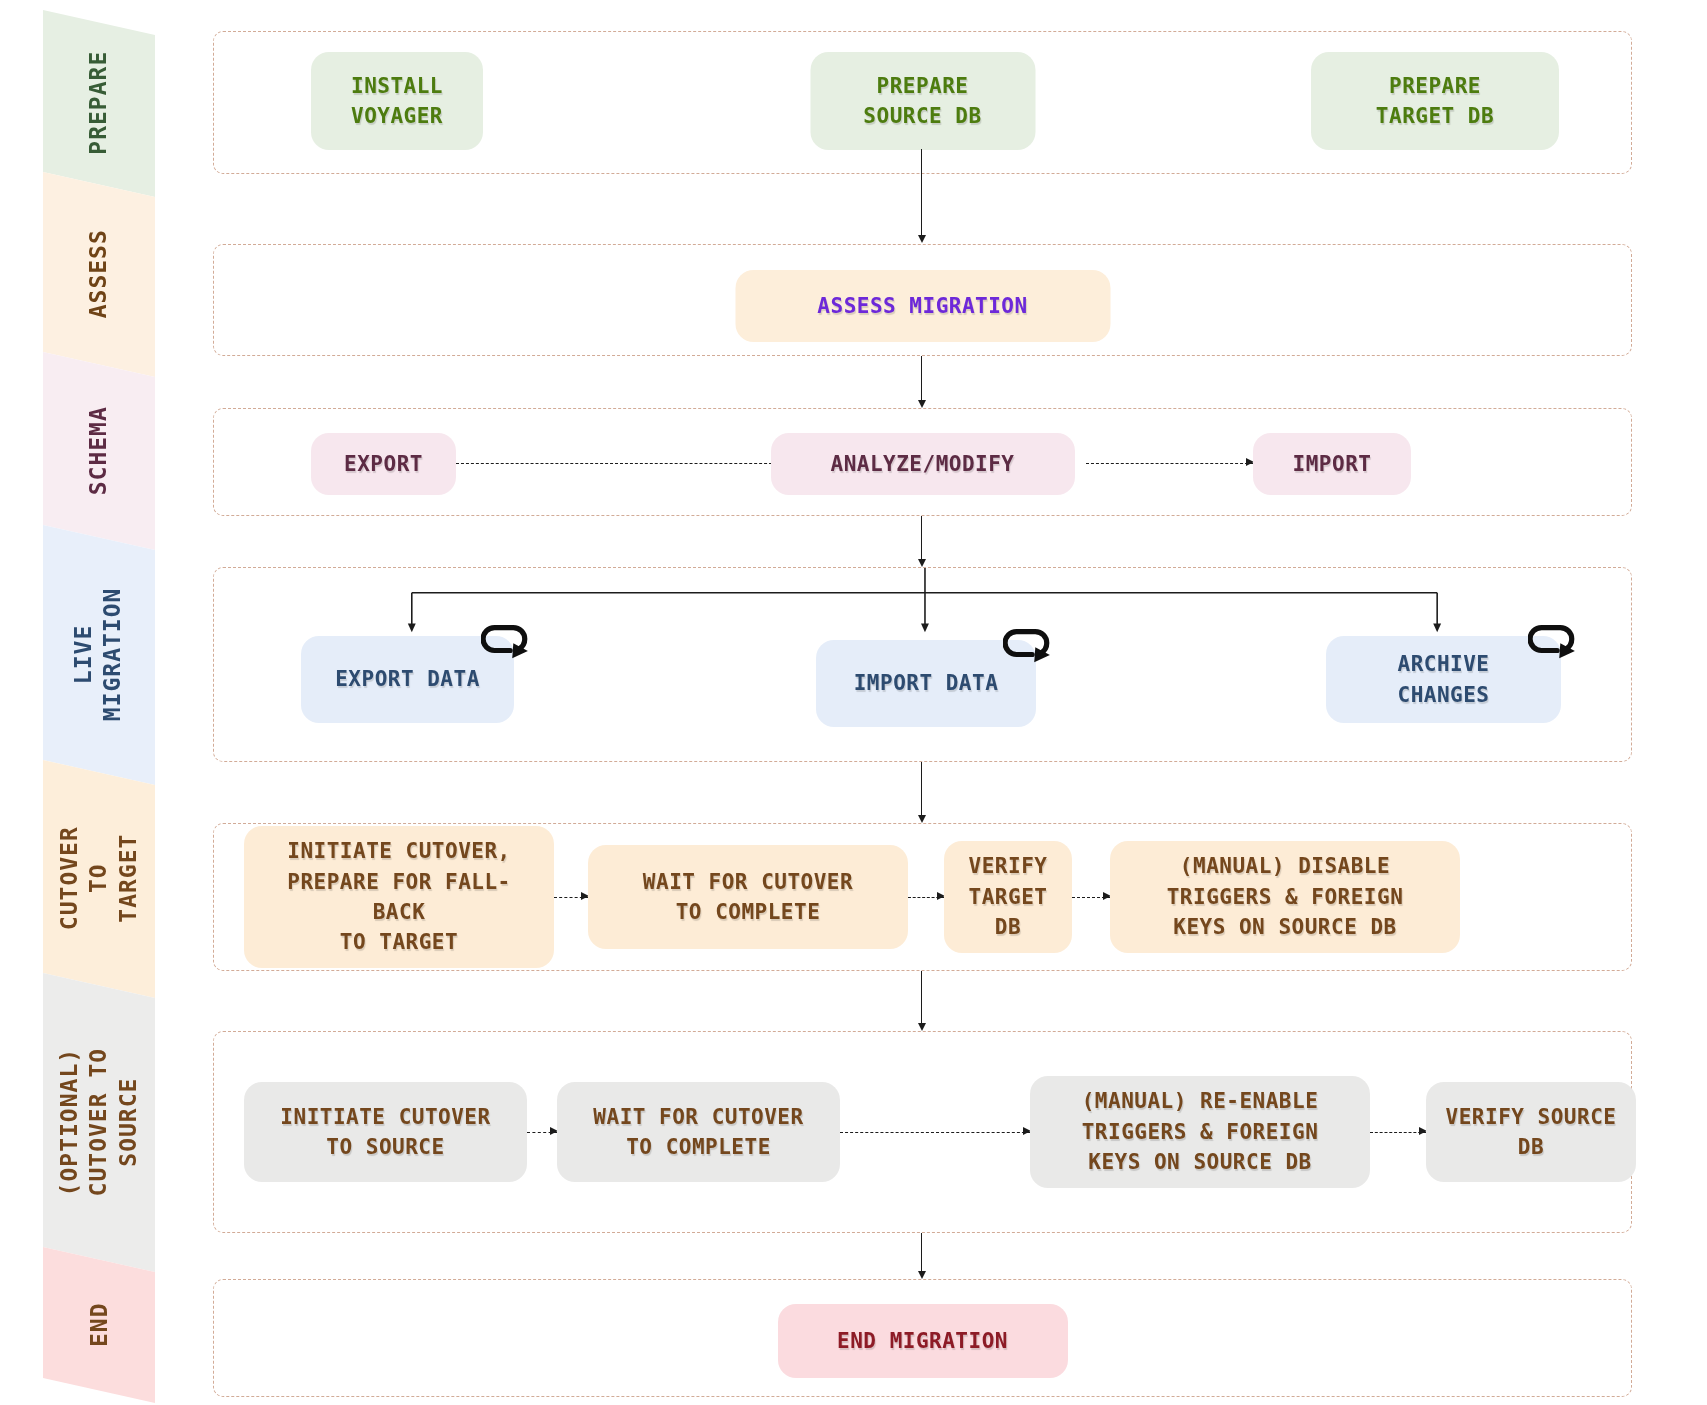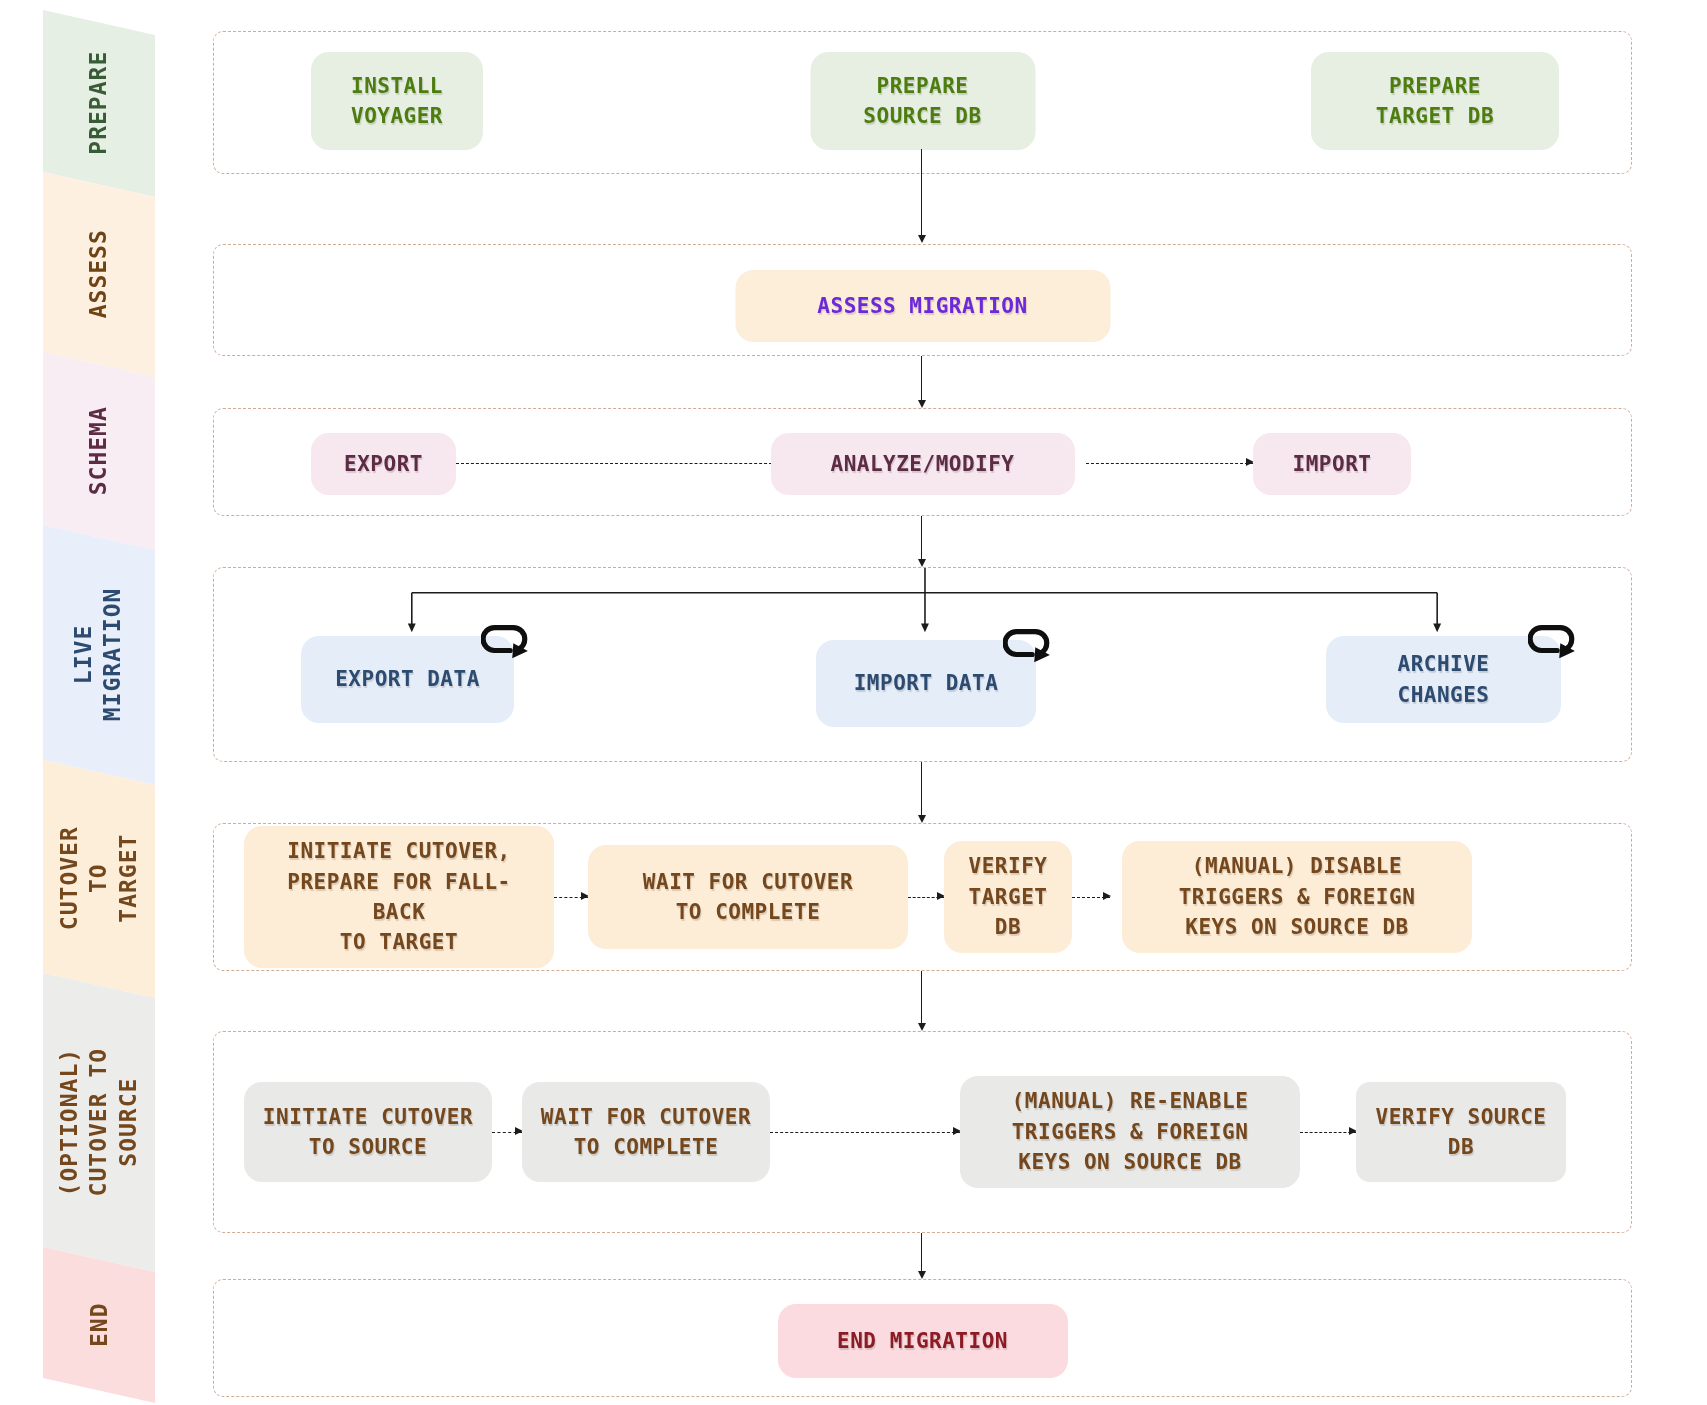--- a/index.html
+++ b/index.html
@@ -67,24 +67,24 @@
   .b-analyze{left:50%;transform:translateX(-50%);top:24px;width:304px;height:62px;}
   .b-import{left:1039px;top:24px;width:158px;height:62px;}
   
   .b-exportdata{left:87px;top:68px;width:213px;height:87px;}
   .b-importdata{left:602px;top:72px;width:220px;height:87px;}
   .b-archive{left:1112px;top:68px;width:235px;height:87px;}
   
   .w310{width:310px;min-height:104px;}
   .w320{width:320px;min-height:104px;}
   .w128{width:128px;min-height:104px;}
-  .w350{width:350px;min-height:104px;margin-left:12px;}
-  .w240{width:248px;min-height:100px;}
+  .w350{width:350px;min-height:104px;}
+  .w240{width:283px;min-height:100px;}
   .w340{width:340px;min-height:100px;}
-  .w210{width:210px;min-height:100px;border-radius:14px;}
+  .w210{width:210px;min-height:100px;}
   
   .b-end{left:50%;transform:translateX(-50%);top:24px;width:290px;height:74px;}
 
   
   .harrow{position:relative;height:0;border-top:1.8px dashed #1c1c1c;}
   .harrow::after{content:"";position:absolute;right:-1px;top:-5.6px;width:0;height:0;
     border-top:4.5px solid transparent;border-bottom:4.5px solid transparent;
     border-left:8px solid #1c1c1c;}
   .r3 .harrow{position:absolute;top:54px;}
   .ha1{left:242px;width:326px;}

